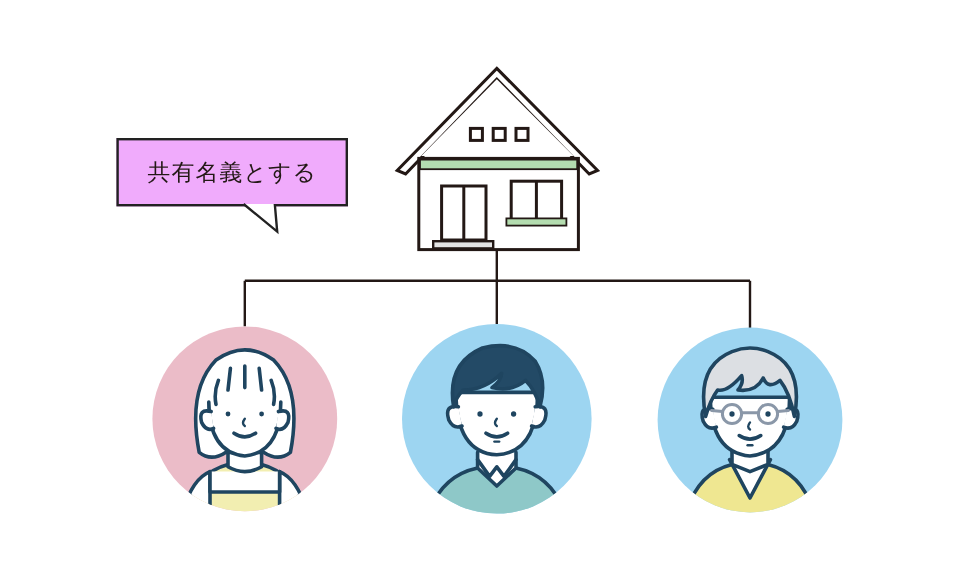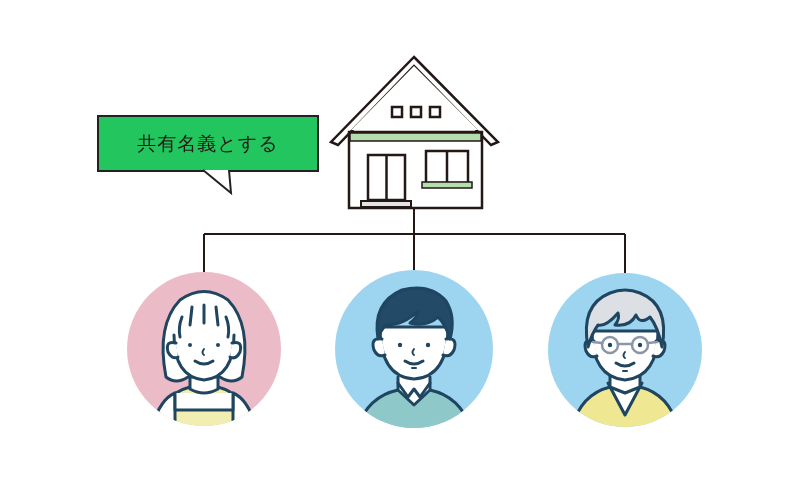--- a/index.html
+++ b/index.html
@@ -1,20 +1,20 @@
 <!DOCTYPE html>
 <html><head>
 <meta charset="utf-8">
 <style>
   html, body { margin: 0; padding: 0; background: #ffffff; }
   body { width: 800px; height: 484px; position: relative; overflow: hidden; font-family: "DejaVu Sans", "Liberation Sans", sans-serif; }
   .canvas { position: absolute; left: 0; top: 0; width: 800px; height: 484px; }
   .bubble {
-    position: absolute; left: 97px; top: 115px; width: 222px; height: 57px;
-    border: 2px solid #222; background: #22c55e; box-sizing: border-box;
+    position: absolute; left: 97px; top: 115px; width: 193px; height: 57px;
+    border: 2px solid #222; background: #f0abfc; box-sizing: border-box;
     display: flex; align-items: center; justify-content: center;
   }
   .bubble-text { font-size: 19px; color: #231815; letter-spacing: 1px; }
   .bubble-tail { position: absolute; left: 195px; top: 168px; }
 </style>
 </head>
 <body>
 
 <div class="canvas">
 

